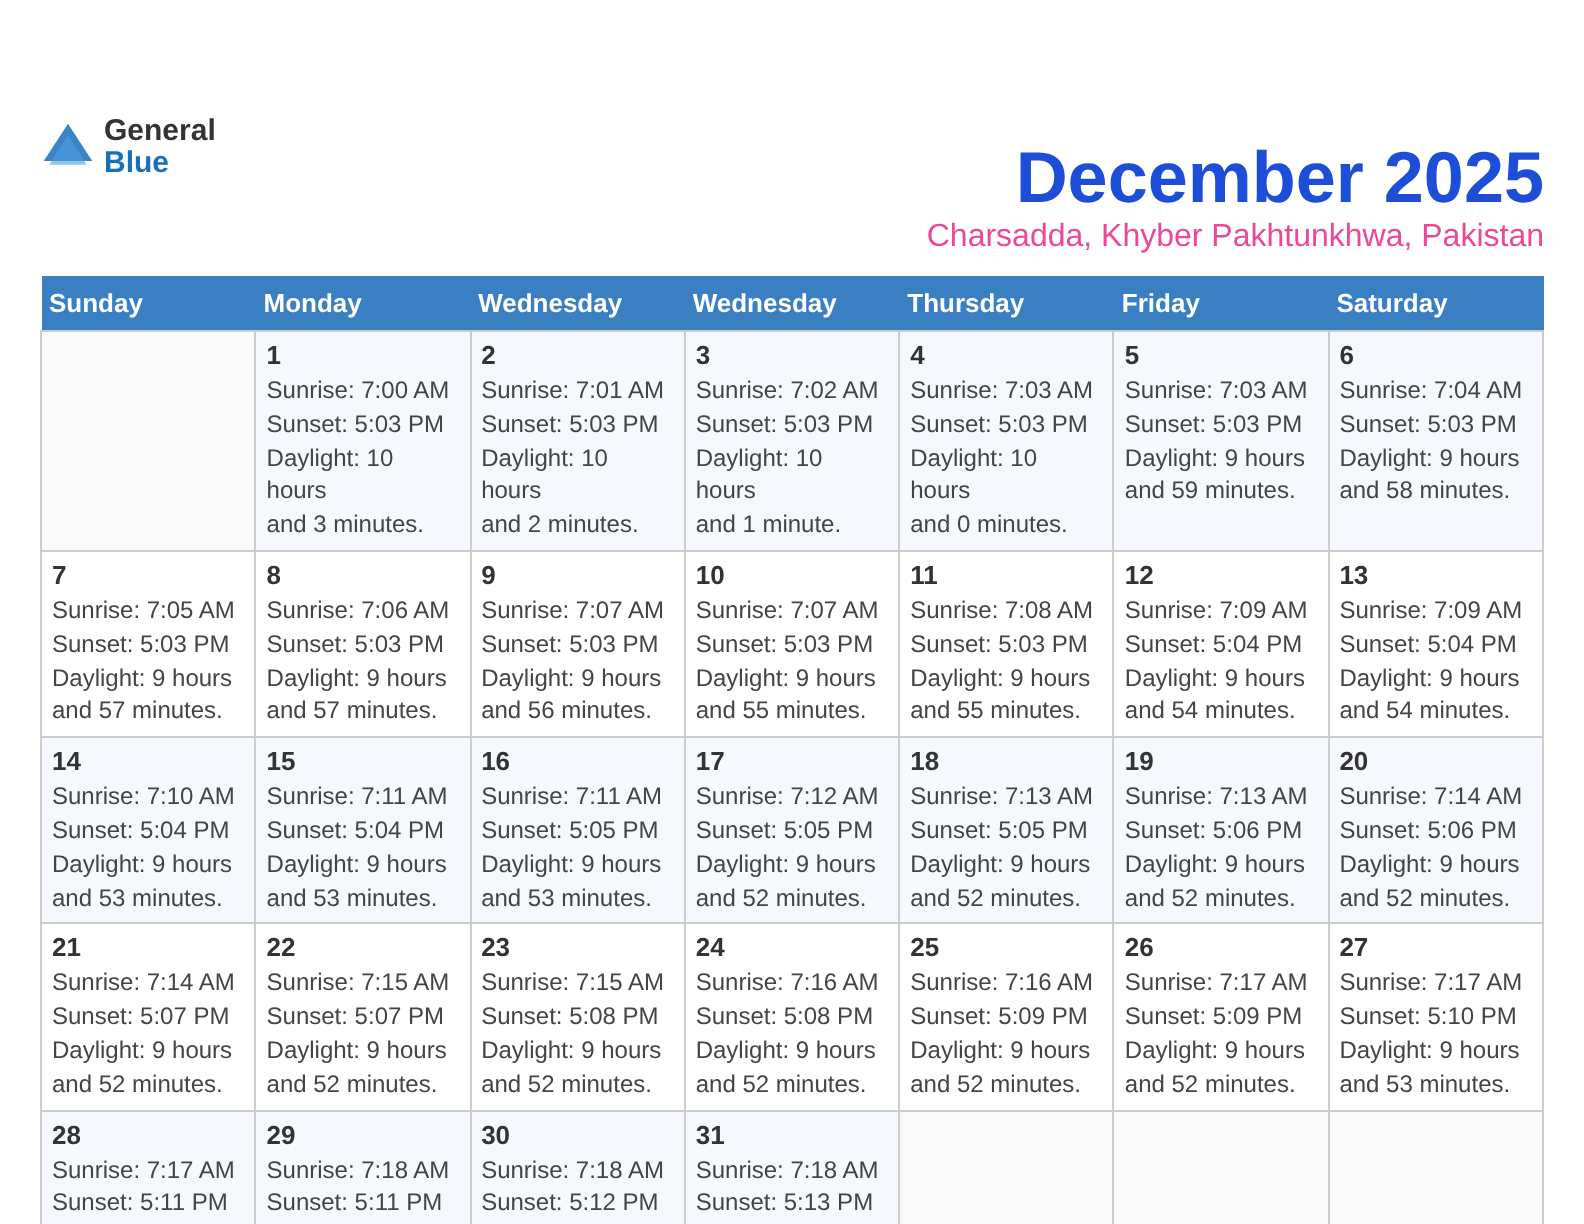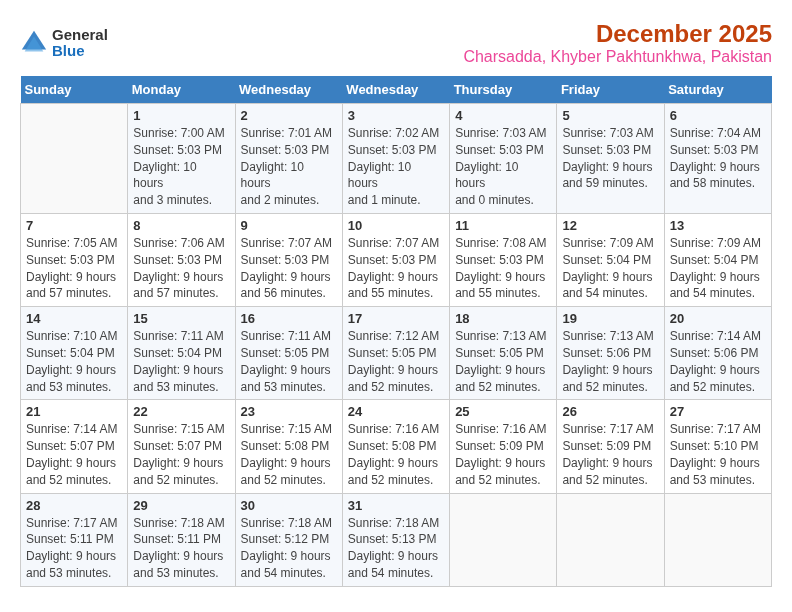--- a/index.html
+++ b/index.html
@@ -37,23 +37,24 @@
       color: #1a6fbd;
     }
     .logo-icon {
       width: 28px;
       height: 28px;
     }
     .title-section {
       text-align: right;
     }
     .month-title {
-      font-size: 24px;
-      font-weight: bold;
-      color: #c2410c;
+      font-size: 36px;
+      font-weight: bold;
+      color: #1d4ed8;
+      margin-top: 48px;
     }
     .location-title {
       font-size: 16px;
       color: #ec4899;
     }
     .calendar-table {
       width: 100%;
       border-collapse: collapse;
       font-size: 11px;
     }

